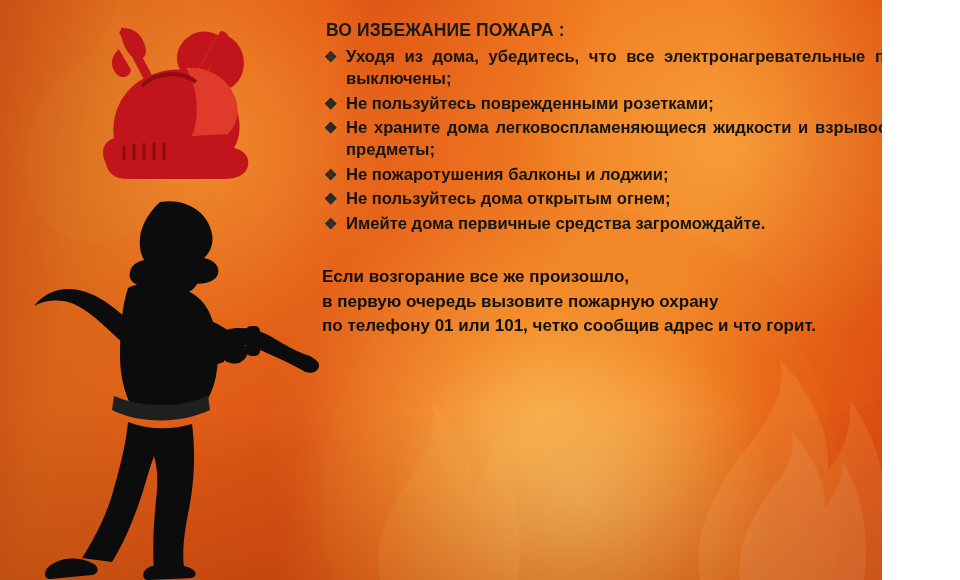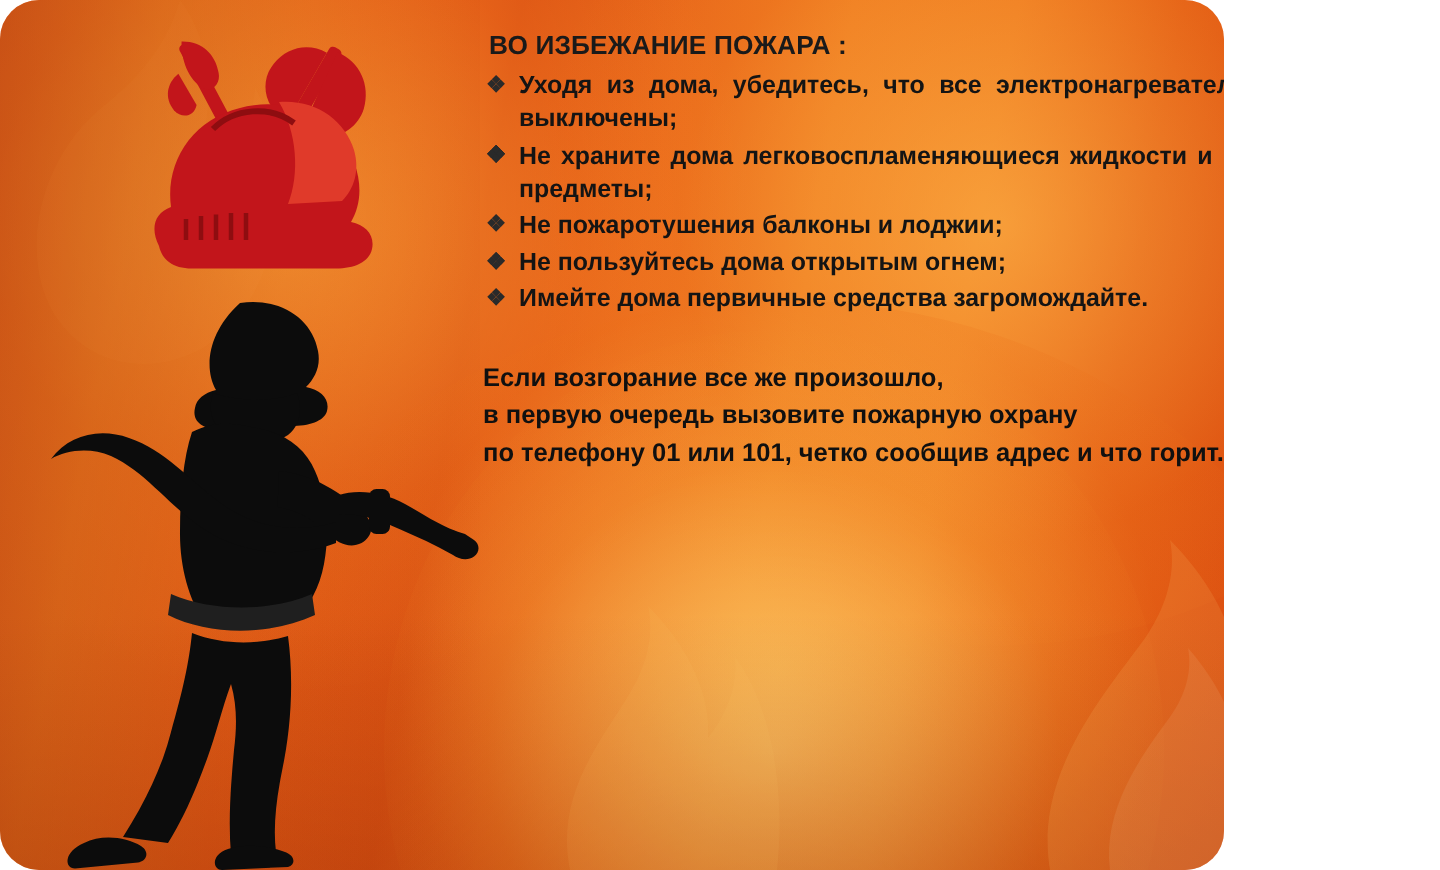--- a/index.html
+++ b/index.html
@@ -7,34 +7,33 @@
     padding: 0;
   }
   body {
     width: 960px;
     height: 580px;
     overflow: hidden;
     font-family: "Liberation Sans", sans-serif;
   }
   #poster {
     position: relative;
-    width: 816px;
+    width: 882px;
     height: 580px;
     overflow: hidden;
     background: linear-gradient(100deg,
         #e8661f 0%,
         #f07a20 12%,
         #e85f18 26%,
         #d94e12 38%,
         #e96a1c 50%,
         #f07f22 62%,
         #ef7a1f 74%,
         #e35c14 86%,
         #d8490f 100%);
-    border-radius: 26px;
   }
   
   .glow {
     position: absolute;
     border-radius: 50%;
     pointer-events: none;
   }
   .glow-a {
     left: -120px; top: -160px;
     width: 620px; height: 620px;
@@ -225,20 +224,21 @@
     <ul class="rules">
       <li class="justify">
         <span class="bullet">❖</span>
         <span>Уходя из дома, убедитесь, что все электронагревательные приборы выключены;</span>
       </li>
       <li class="justify">
         <span class="bullet">❖</span>
       </li>
       <li>
         <span class="bullet">❖</span>
+        <span>Не пользуйтесь поврежденными розетками;</span>
       </li>
       <li class="justify">
         <span class="bullet">❖</span>
       </li>
       <li class="justify">
         <span class="bullet">❖</span>
         <span>Не храните дома легковоспламеняющиеся жидкости и взрывоопасные предметы;</span>
       </li>
       <li>
         <span class="bullet">❖</span>

